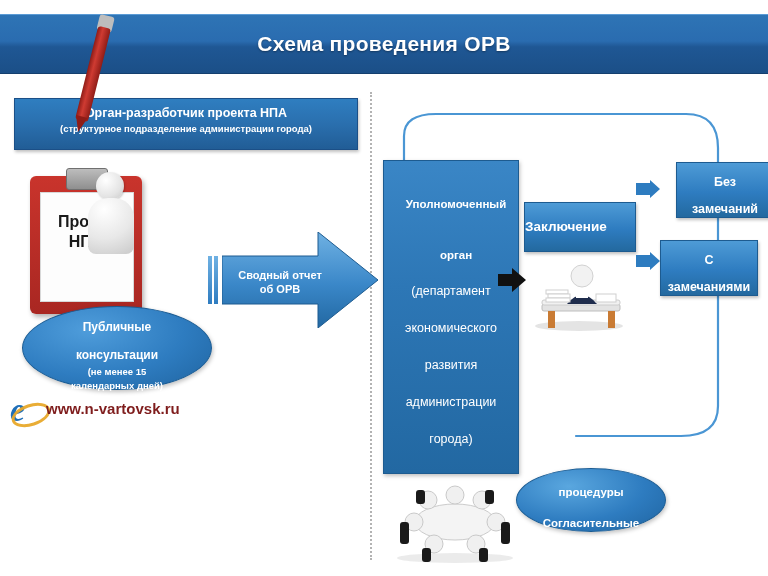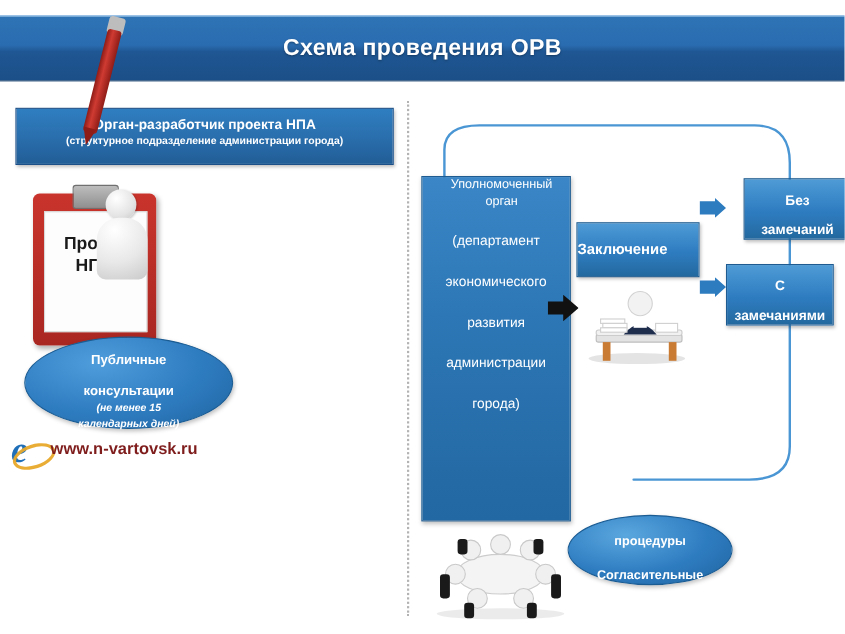--- a/index.html
+++ b/index.html
@@ -184,21 +184,20 @@
     display: block;
     margin-top: 13px;
     font-size: 12px;
     font-weight: bold;
     line-height: 15px;
   }
   .consult-ellipse .c2 {
     display: block;
     margin-top: 3px;
     font-size: 9.5px;
-    font-style: italic;
     font-weight: bold;
     line-height: 11px;
   }
 
   
   .ie-logo {
     position: absolute;
     left: 10px;
     top: 394px;
     width: 36px;
@@ -278,22 +277,23 @@
     width: 134px;
     height: 312px;
     background: linear-gradient(to bottom, #3a86c6 0%, #2d77b6 40%, #2268a2 100%);
     border: 1px solid #1d5b90;
     box-shadow: 1px 2px 4px rgba(0,0,0,.25);
     color: #ffffff;
     text-align: center;
   }
   .authority-box .a1 {
     display: block;
+    margin-top: 36px;
     font-size: 11.5px;
-    font-weight: normal;
+    font-weight: bold;
     line-height: 15px;
     padding-left: 10px;
   }
   .authority-box .a2 {
     display: block;
     margin-top: 20px;
     font-size: 12.5px;
     font-weight: normal;
     line-height: 17px;
   }
@@ -446,20 +446,40 @@
     <span class="c2">(не менее 15</span>
     <span class="c2">календарных дней)</span>
   </div>
 
   <div class="ie-logo">
     <div class="e">e</div>
     <div class="ring"></div>
   </div>
   <div class="site-url">www.n-vartovsk.ru</div>
 
+  <div class="arrow-wrap">
+    <div class="arrow-bars">
+      <i></i>
+        <i></i>
+    </div>
+    <svg class="arrow-shape" viewBox="0 0 156 96">
+      <defs>
+        <linearGradient id="agrad" x1="0" y1="0" x2="0" y2="1">
+          <stop offset="0%" stop-color="#6fb1e3"></stop>
+          <stop offset="55%" stop-color="#3a87c8"></stop>
+          <stop offset="100%" stop-color="#2268a2"></stop>
+        </linearGradient>
+      </defs>
+      <polygon points="0,24 96,24 96,0 156,48 96,96 96,72 0,72" fill="url(#agrad)" stroke="#1d5b90" stroke-width="1"></polygon>
+    </svg>
+    <div class="arrow-text">
+      <div>Сводный отчет</div>
+      <div>об ОРВ</div>
+    </div>
+  </div>
 
   <div class="authority-box">
     <span class="a1">Уполномоченный</span>
     <span class="a1">орган</span>
     <span class="a2">(департамент</span>
     <span class="a2">экономического</span>
     <span class="a2">развития</span>
     <span class="a2">администрации</span>
     <span class="a2">города)</span>
   </div>

